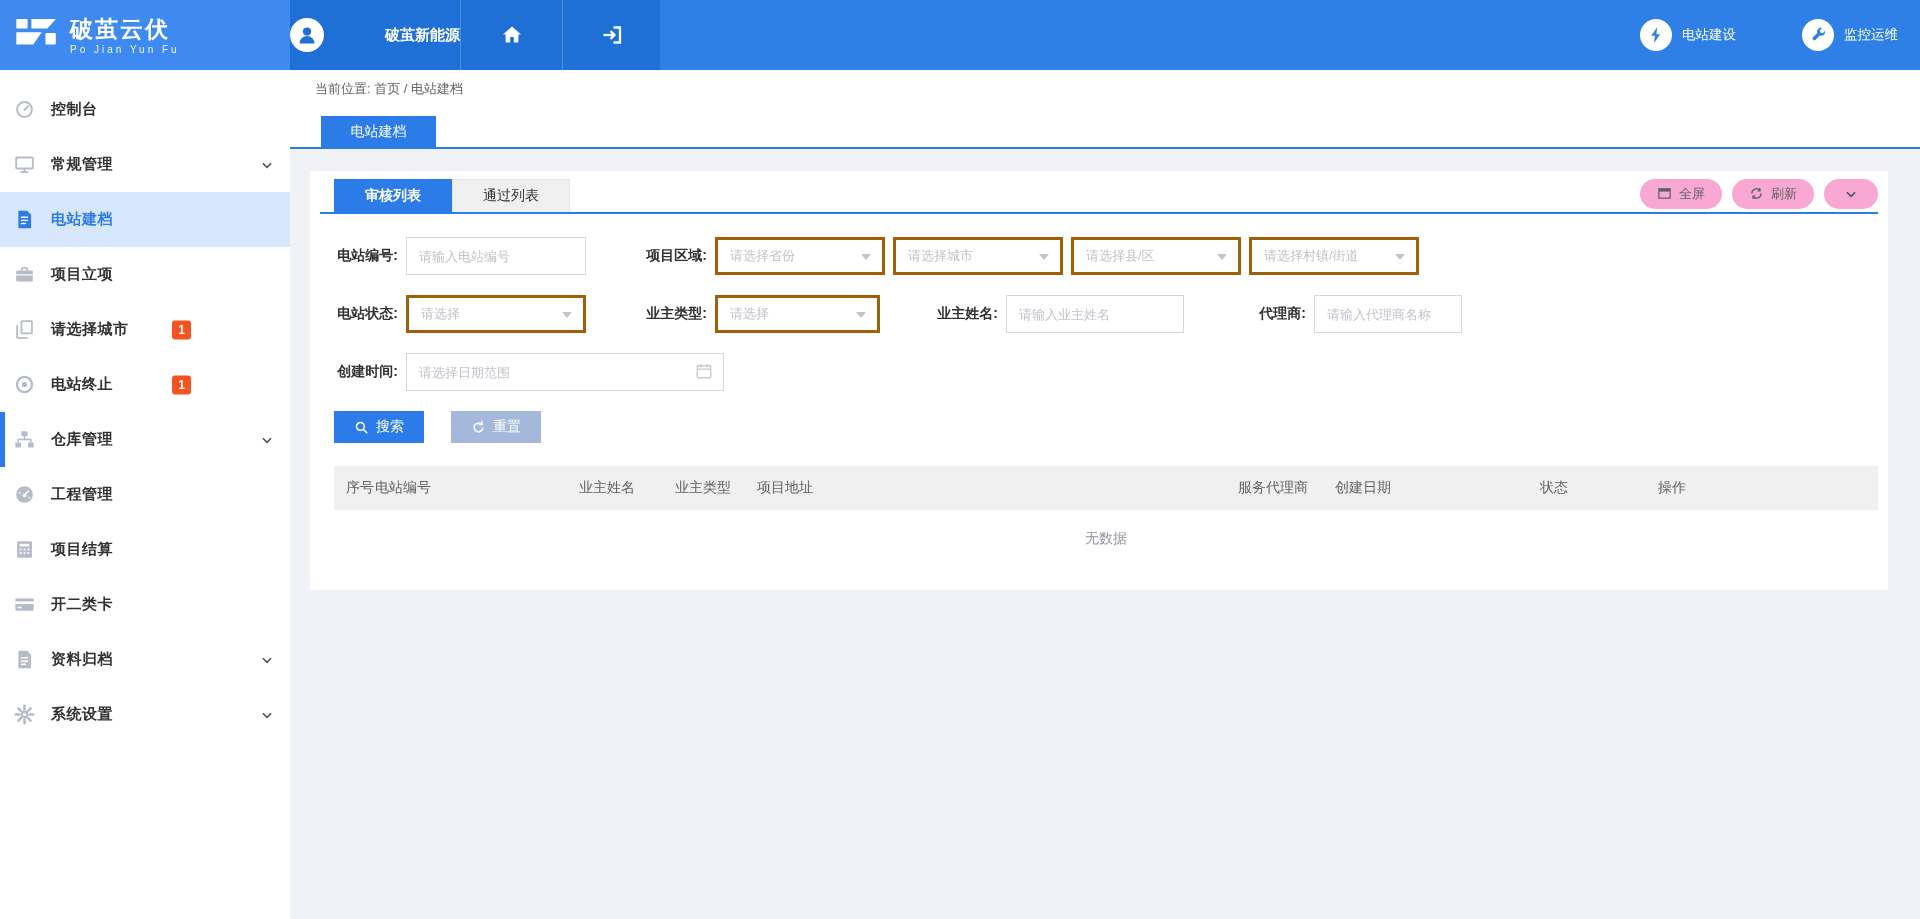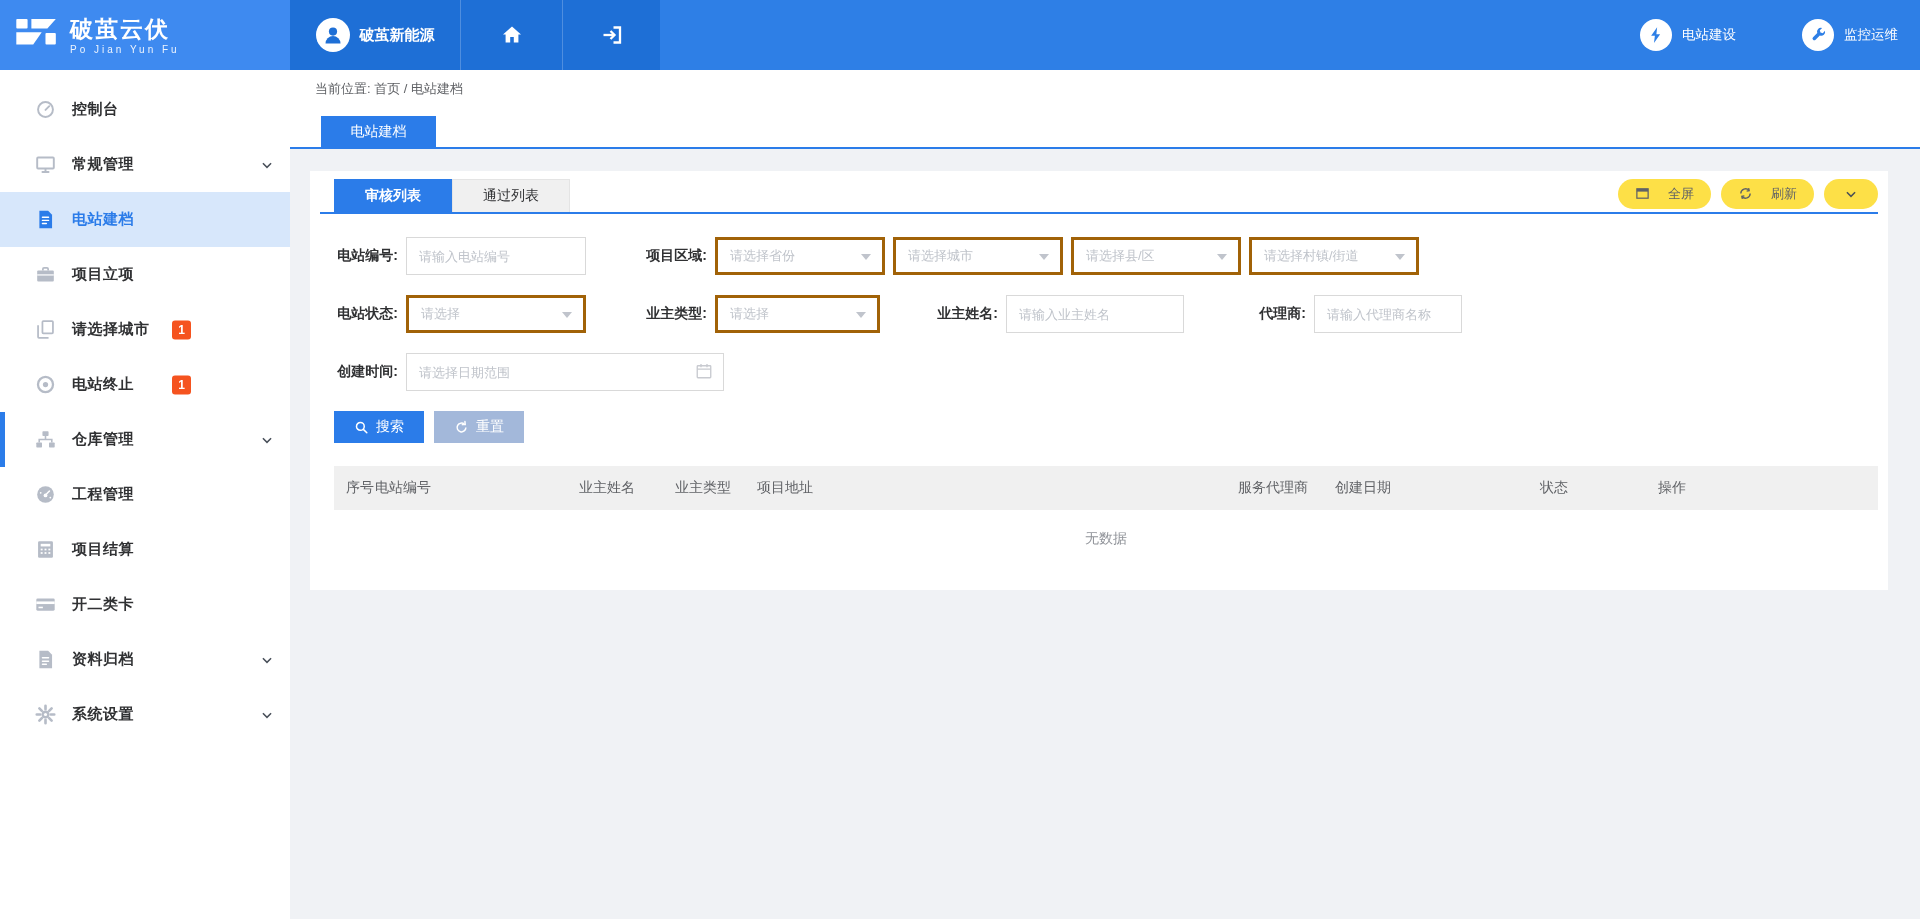--- a/index.html
+++ b/index.html
@@ -7,33 +7,33 @@
               font-family:"Liberation Sans","DejaVu Sans",sans-serif; }
 
   
   .topbar { position:absolute; left:0; top:0; width:1920px; height:70px; display:flex; }
   .logo { width:290px; height:70px; background:#3e8af0; display:flex; align-items:center; padding-left:16px; }
   .logo-txt { margin-left:12px; color:#fff; }
   .logo-title { font-size:23px; font-weight:bold; letter-spacing:2px; line-height:26px; }
   .logo-sub { font-size:10px; letter-spacing:3px; color:rgba(255,255,255,.9); margin-top:2px; }
   .navdark { display:flex; background:#1e6fd6; height:70px; }
   .nav-sec { display:flex; align-items:center; justify-content:center; height:70px; }
-  .nav-user { width:170px; gap:10px; }
+  .nav-user { width:170px; gap:10px;justify-content:space-between; }
   .nav-home { width:102px; border-left:1px solid rgba(255,255,255,.22); }
   .nav-exit { width:98px;  border-left:1px solid rgba(255,255,255,.22); }
   .avatar { width:34px; height:34px; border-radius:50%; background:#fff; display:flex; align-items:center; justify-content:center; }
   .company { color:#fff; font-size:15px; font-weight:600; }
   .navrest { flex:1; background:#2e7fe6; display:flex; align-items:center; justify-content:flex-end; gap:66px; padding-right:22px; }
   .mode { display:flex; align-items:center; gap:10px; cursor:pointer; }
   .mode-circle { width:32px; height:32px; border-radius:50%; background:#fff; display:flex; align-items:center; justify-content:center; }
   .mode-label { color:#fff; font-size:13.5px; }
 
   
   .sidebar { position:absolute; left:0; top:70px; width:290px; bottom:0; background:#fff; padding-top:12px; }
-  .mi { position:relative; height:55px; display:flex; align-items:center; padding-left:34px; cursor:pointer; color:#303133;text-align:center; }
+  .mi { position:relative; height:55px; display:flex; align-items:center; padding-left:13px; cursor:pointer; color:#303133;text-align:center; }
   .mi-ico { width:22px; height:22px; margin-right:16px; color:#b6bcc7; display:flex; align-items:center; justify-content:center; flex:none; }
   .mi-label { font-size:15px; font-weight:600; letter-spacing:.5px; }
   .mi.active { background:#d7e7fb; color:#2b7ce9; }
   .mi.active .mi-ico { color:#2b7ce9; }
   .mi.marker::before { content:""; position:absolute; left:0; top:0; width:5px; height:100%; background:#2b7ce9; }
   .badge { position:absolute; left:172px; top:50%; transform:translateY(-50%); min-width:19px; height:19px;
            background:#f5531f; color:#fff; font-size:12px; font-weight:bold; border-radius:3px;
            display:flex; align-items:center; justify-content:center; padding:0 4px; }
   .chev { position:absolute; right:16px; top:50%; transform:translateY(-50%); color:#49505a; display:flex; }
 
@@ -45,41 +45,41 @@
   .page-tab { margin-left:31px; width:115px; height:31px; background:#2b7ce9; color:#fff; font-size:14px;
               display:flex; align-items:center; justify-content:center; cursor:pointer; }
 
   .card { margin:22px 32px 0 20px; height:419px; background:#fff; }
   .tabstrip { height:43px; margin:0 10px; padding-top:8px; border-bottom:2px solid #2b7ce9; display:flex; align-items:stretch; }
   .tabs { display:flex; margin-left:14px; }
   .tab { width:118px; display:flex; align-items:center; justify-content:center; font-size:14px; cursor:pointer; }
   .tab.active { background:#2b7ce9; color:#fff; font-weight:bold; }
   .tab.plain { background:#f0f0f0; color:#303133; border:1px solid #e4e4e4; border-bottom:none; }
   .tools { margin-left:auto; display:flex; align-items:center; gap:10px; padding-bottom:4px; }
-  .pill { height:30px; border-radius:15px; background:#fde047; border:none; display:flex; align-items:center;
-          gap:18px; padding:0 17px; font-size:13px; color:#606266; cursor:pointer; }
+  .pill { height:30px; border-radius:15px; background:#f9a8d4; border:none; display:flex; align-items:center;
+          gap:7px; padding:0 17px; font-size:13px; color:#606266; cursor:pointer; }
   .pill.small { padding:0 20px; }
 
   .filters { padding:23px 24px 0; }
   .frow { display:flex; align-items:center; height:38px; margin-bottom:20px; }
   .lbl { width:64px; flex:none; text-align:right; margin-right:8px; font-size:14px; font-weight:600; color:#303133; }
   .inp { height:38px; border:1px solid #d9d9d9; background:#fff; padding:0 12px; font-size:13px; color:#333; outline:none; }
   .inp::placeholder { color:#bfc3ca; }
   .sel { position:relative; height:38px; border:3px solid #a16207; background:#fff; display:flex; align-items:center;
          padding:0 28px 0 12px; font-size:13px; color:#bfc3ca; cursor:pointer; }
   .sel::after { content:""; position:absolute; right:11px; top:50%; margin-top:-2px;
                 border:5px solid transparent; border-top:6px solid #c0c4cc; }
   .selgrp { display:flex; gap:8px; }
   .w180{width:180px;} .w170{width:170px;} .w165{width:165px;} .w178{width:178px;} .w182{width:148px;}
   .ml57{margin-left:57px;} .ml54{margin-left:54px;} .ml58{margin-left:58px;}
   .datebox { position:relative; }
   .datebox .inp { width:318px; padding-right:40px; }
   .cal-ico { position:absolute; right:11px; top:9px; pointer-events:none; }
 
-  .btnrow { padding:0 24px; display:flex; gap:10px; }
+  .btnrow { padding:0 24px; display:flex; gap:27px; }
   .btn { height:32px; width:90px; border:none; display:inline-flex; align-items:center; justify-content:center;
          gap:7px; font-size:14px; color:#fff; cursor:pointer; }
   .btn-search { background:#2b7ce9; }
   .btn-reset  { background:#a3b8da; }
 
   .thead { margin:23px 10px 0 24px; height:44px; background:#f0f0f0; display:flex; align-items:center;
            font-size:14px; color:#606266; }
   .th { flex:none; }
   .c1{width:41px; padding-left:12px;} .c2{width:204px;} .c3{width:96px;} .c4{width:82px;}
   .c5{width:481px;} .c6{width:97px;} .c7{width:205px;} .c8{width:118px;} .c9{flex:1;}

